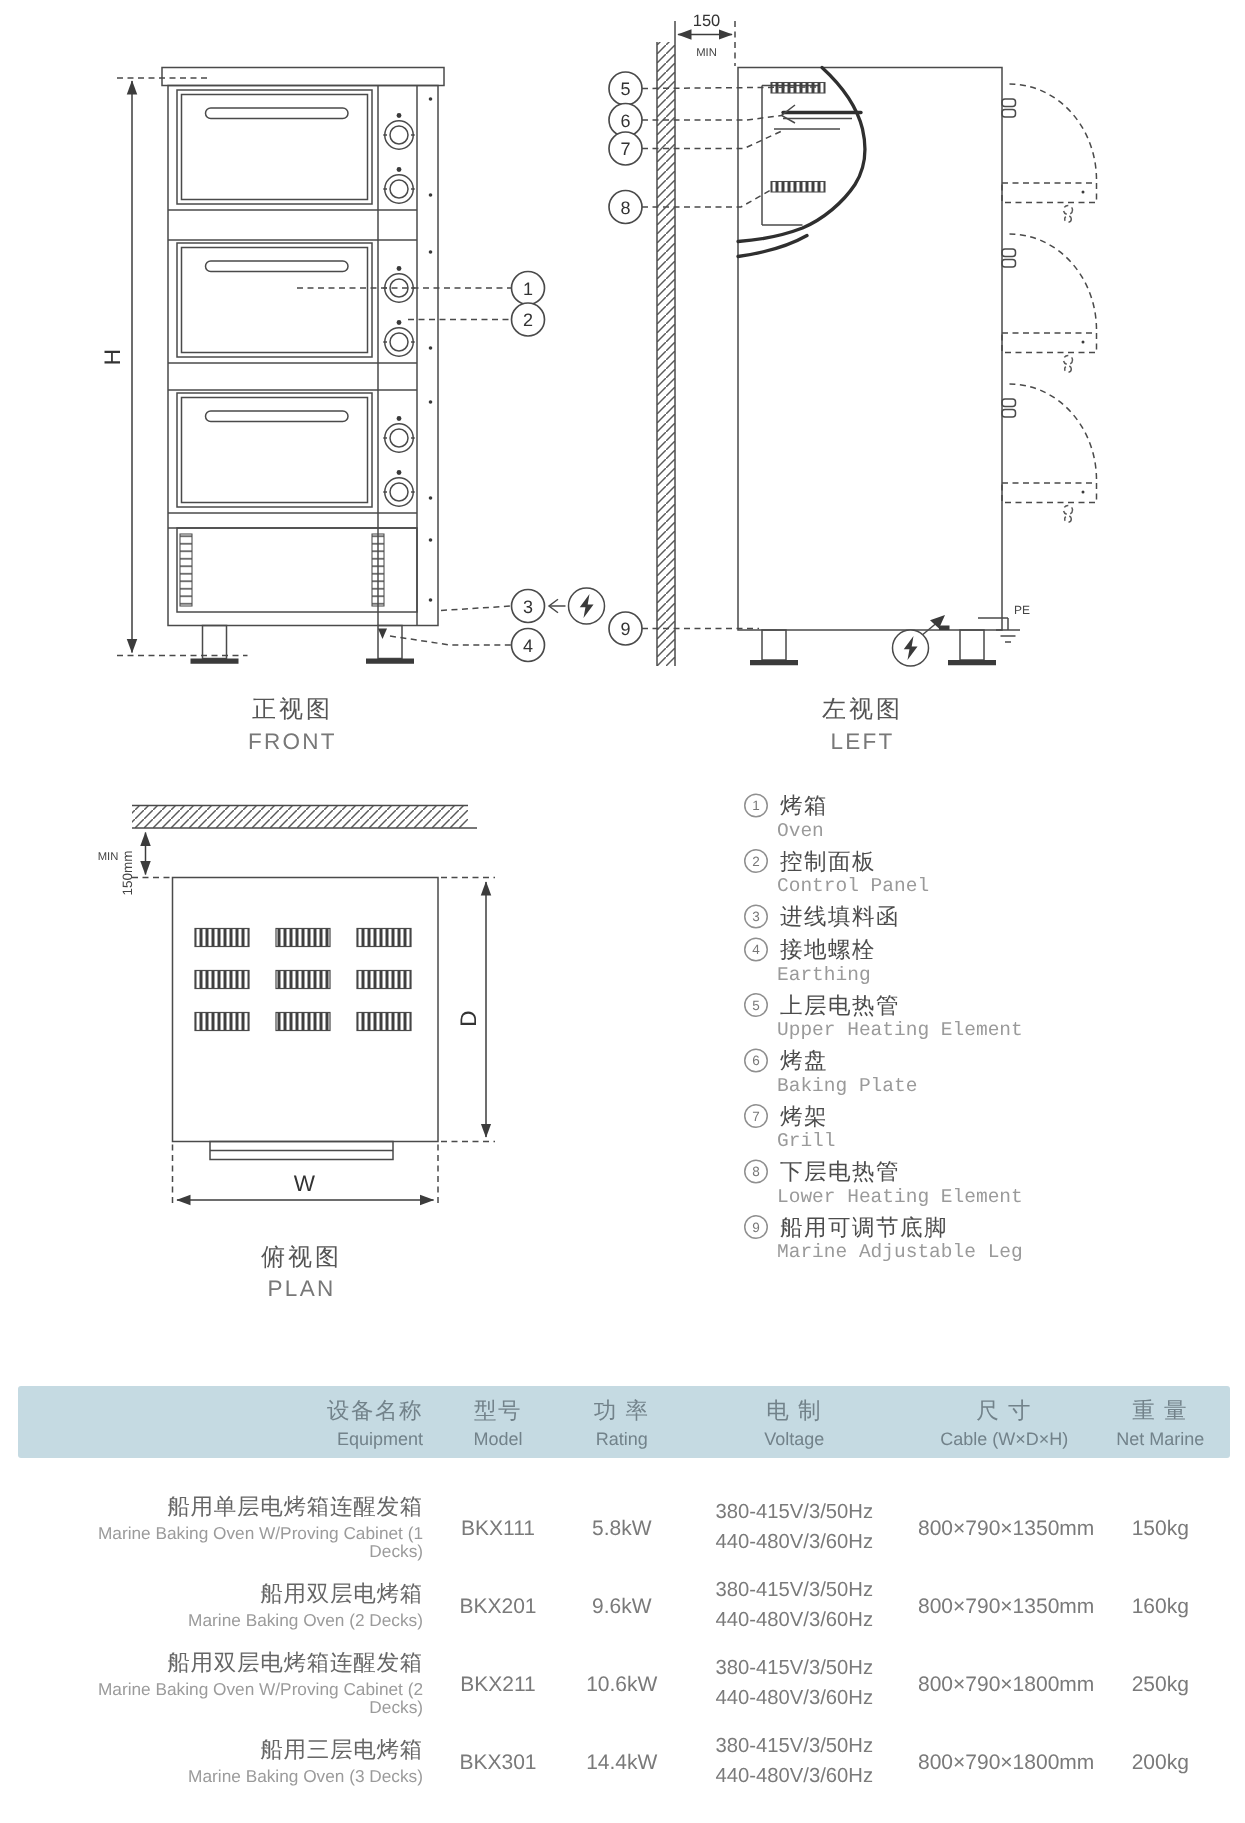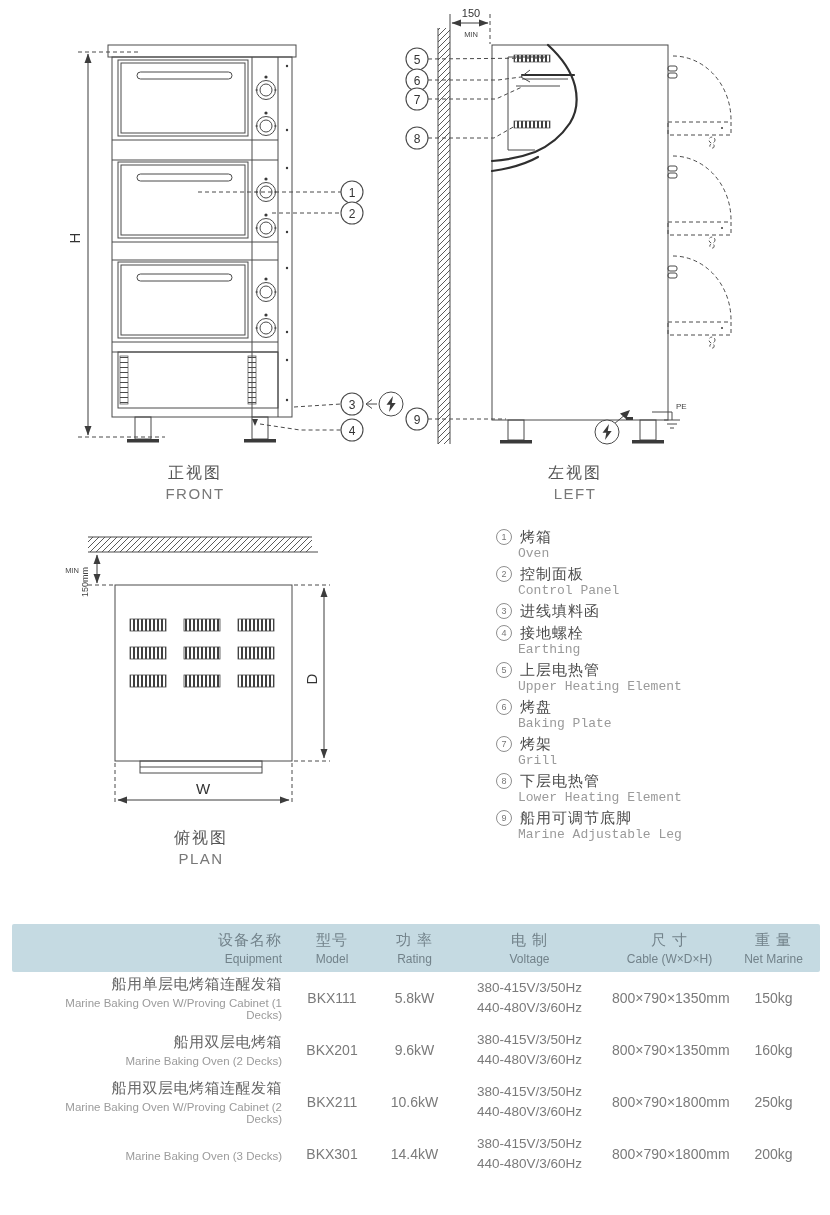--- a/index.html
+++ b/index.html
@@ -27,21 +27,21 @@
   .legend{position:absolute;left:496px;top:528px;width:330px;}
   .legend-item{margin-bottom:4px;}
   .legend-head{display:flex;align-items:center;gap:8px;height:18px;}
   .legend-num{width:14px;height:14px;border:1px solid #8f8f8f;border-radius:50%;
       font-size:9px;color:#777;display:flex;align-items:center;justify-content:center;flex:0 0 14px;}
   .legend-cn{font-size:15px;color:#4c4c4c;letter-spacing:1px;}
   .legend-en{font-size:13px;color:#9a9a9a;margin-left:22px;line-height:15px;font-family:Liberation Mono, monospace;}
   
   .spec{position:absolute;left:12px;top:924px;width:808px;}
   .spec-header{display:flex;align-items:center;background:#c5dae2;border-radius:2px;height:48px;color:#72828a;}
-  .spec-rows{margin-top:0;}
+  .spec-rows{margin-top:20px;}
   .spec-row{display:flex;align-items:center;height:52px;color:#777;}
   .cell{box-sizing:border-box;text-align:center;}
   .c-name{width:270px;text-align:right;padding-left:20px;}
   .c-model{width:100px;}
   .c-rating{width:65px;}
   .c-voltage{width:165px;}
   .c-size{width:115px;}
   .c-weight{width:93px;}
   .h-cn{font-size:15px;letter-spacing:1px;}
   .h-en{font-size:12px;margin-top:2px;}
@@ -492,20 +492,21 @@
       <div class="cell c-voltage">
         <div class="r-v2">380-415V/3/50Hz</div>
         <div class="r-v2">440-480V/3/60Hz</div>
       </div>
       <div class="cell c-size r-val">800×790×1800mm</div>
       <div class="cell c-weight r-val">250kg</div>
     </div>
 
     <div class="spec-row">
       <div class="cell c-name">
+        <div class="r-cn">船用三层电烤箱</div>
         <div class="r-en">Marine Baking Oven (3 Decks)</div>
       </div>
       <div class="cell c-model r-val">BKX301</div>
       <div class="cell c-rating r-val">14.4kW</div>
       <div class="cell c-voltage">
         <div class="r-v2">380-415V/3/50Hz</div>
         <div class="r-v2">440-480V/3/60Hz</div>
       </div>
       <div class="cell c-size r-val">800×790×1800mm</div>
       <div class="cell c-weight r-val">200kg</div>

